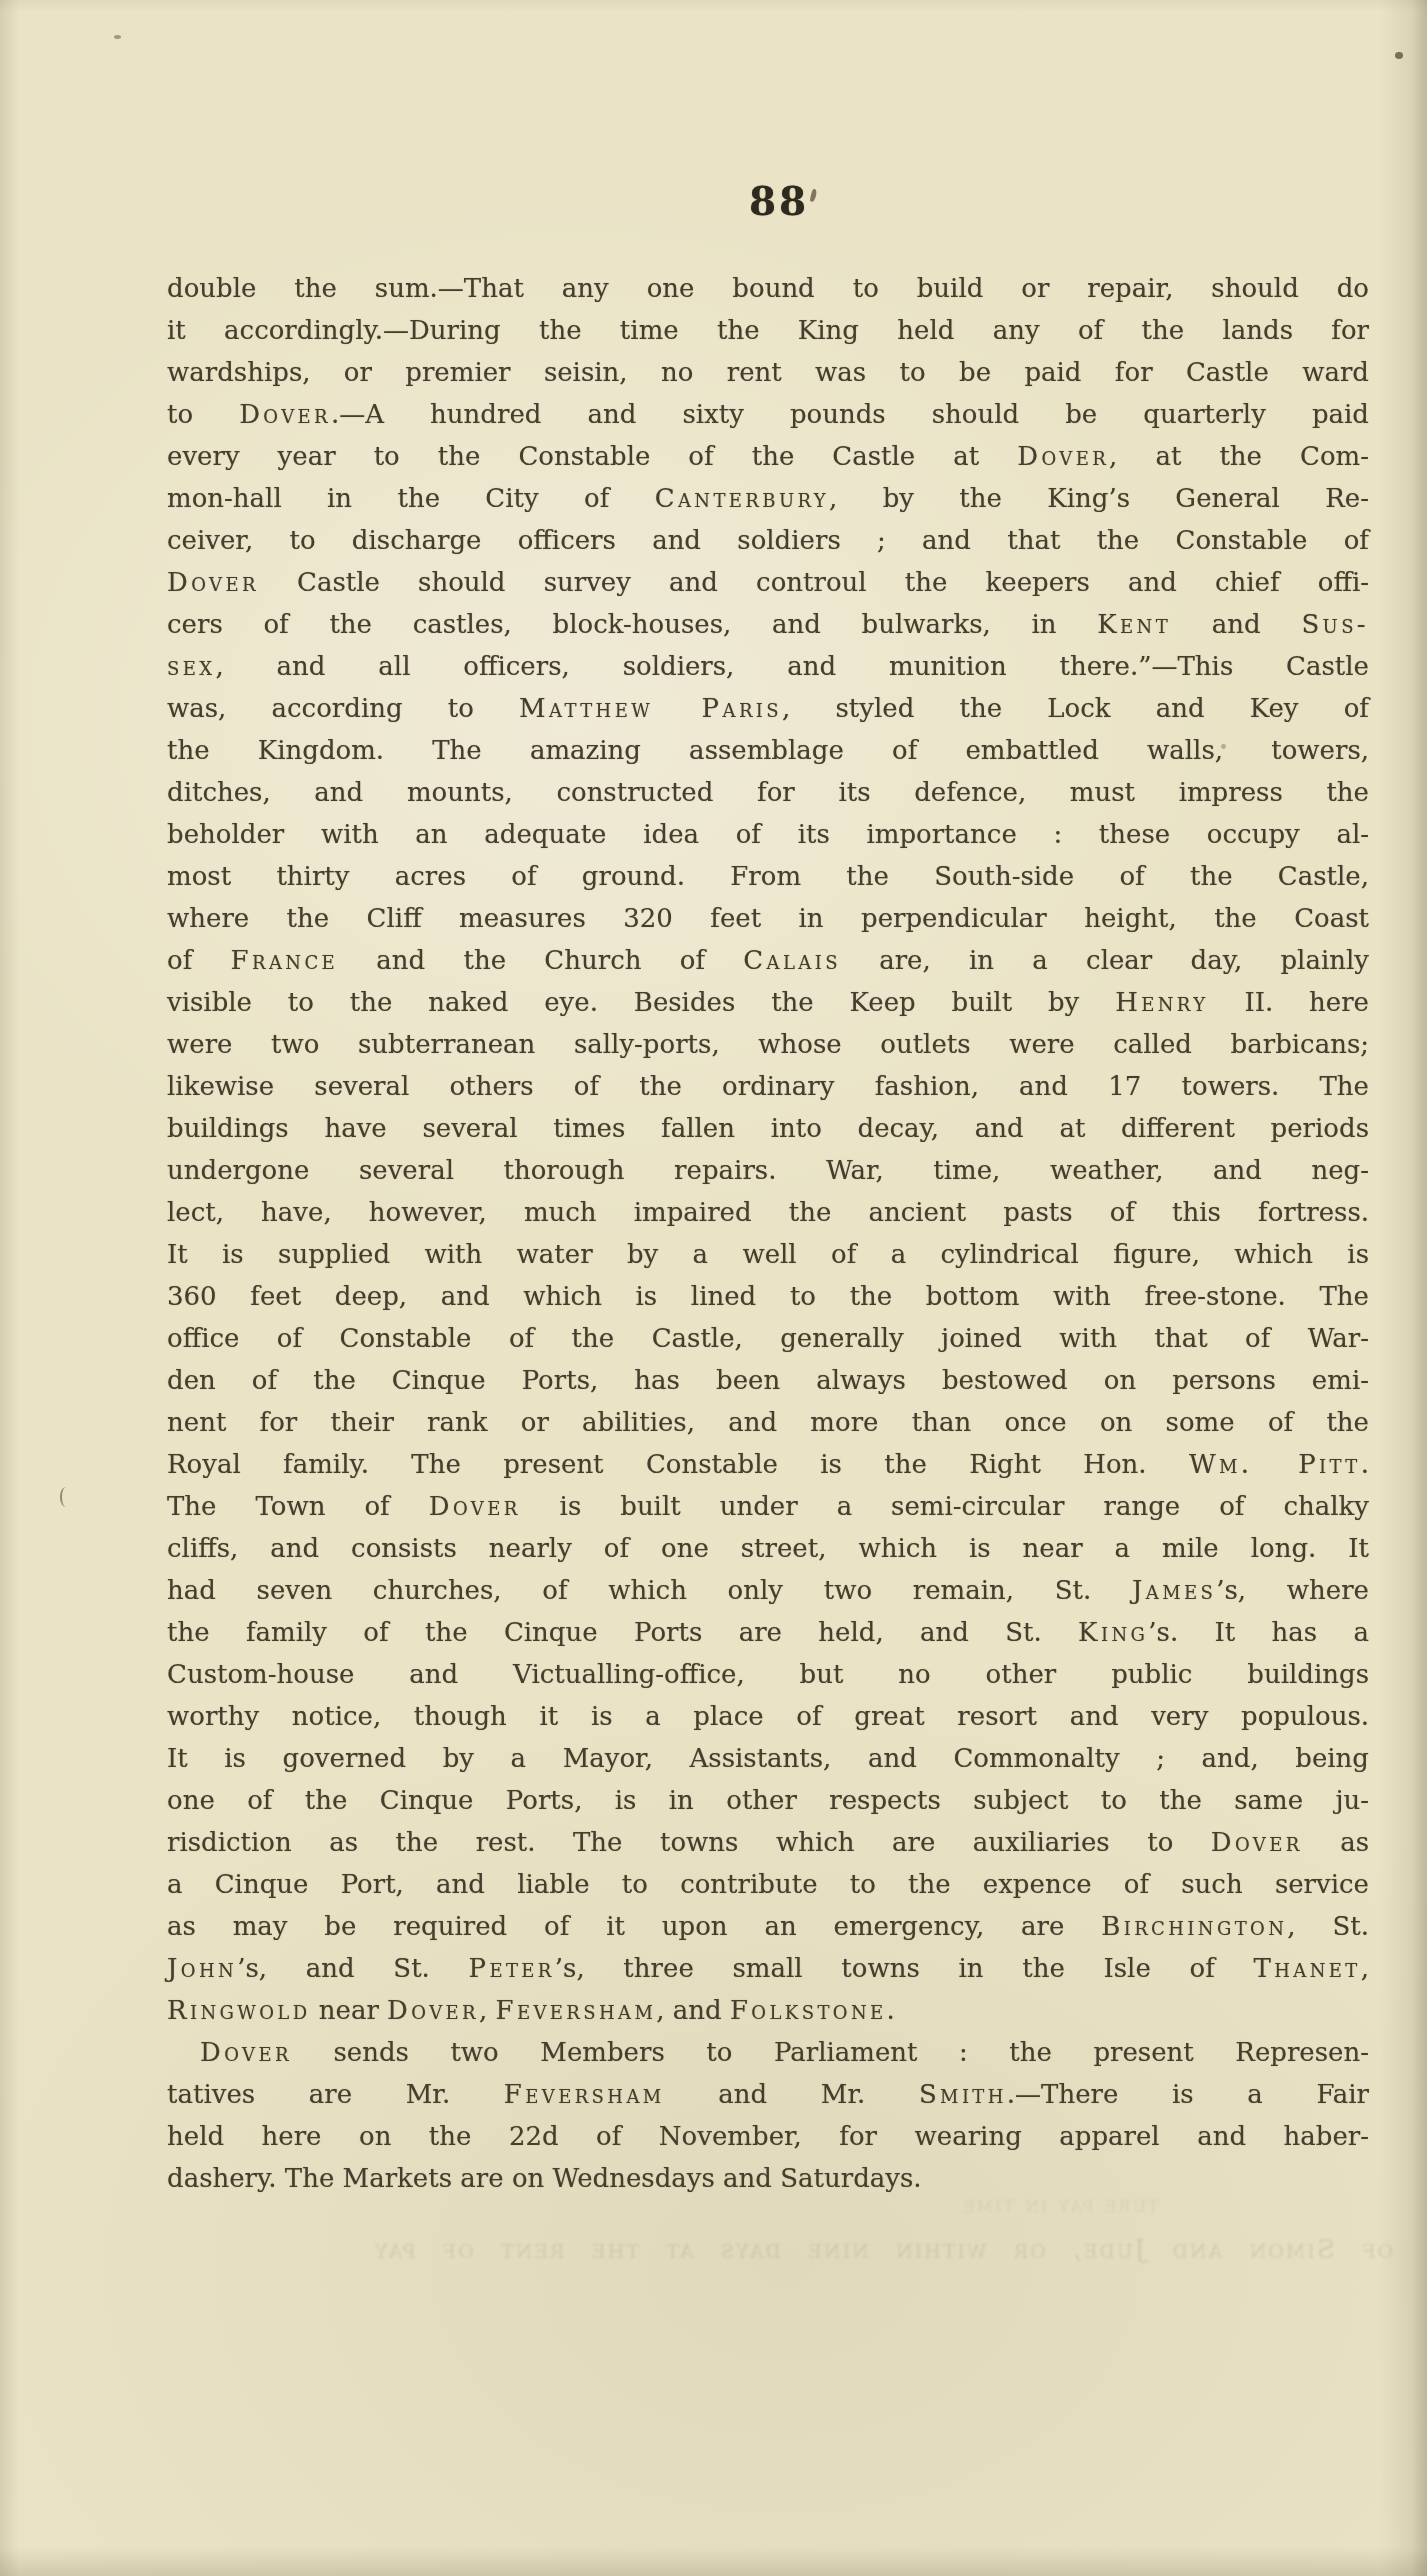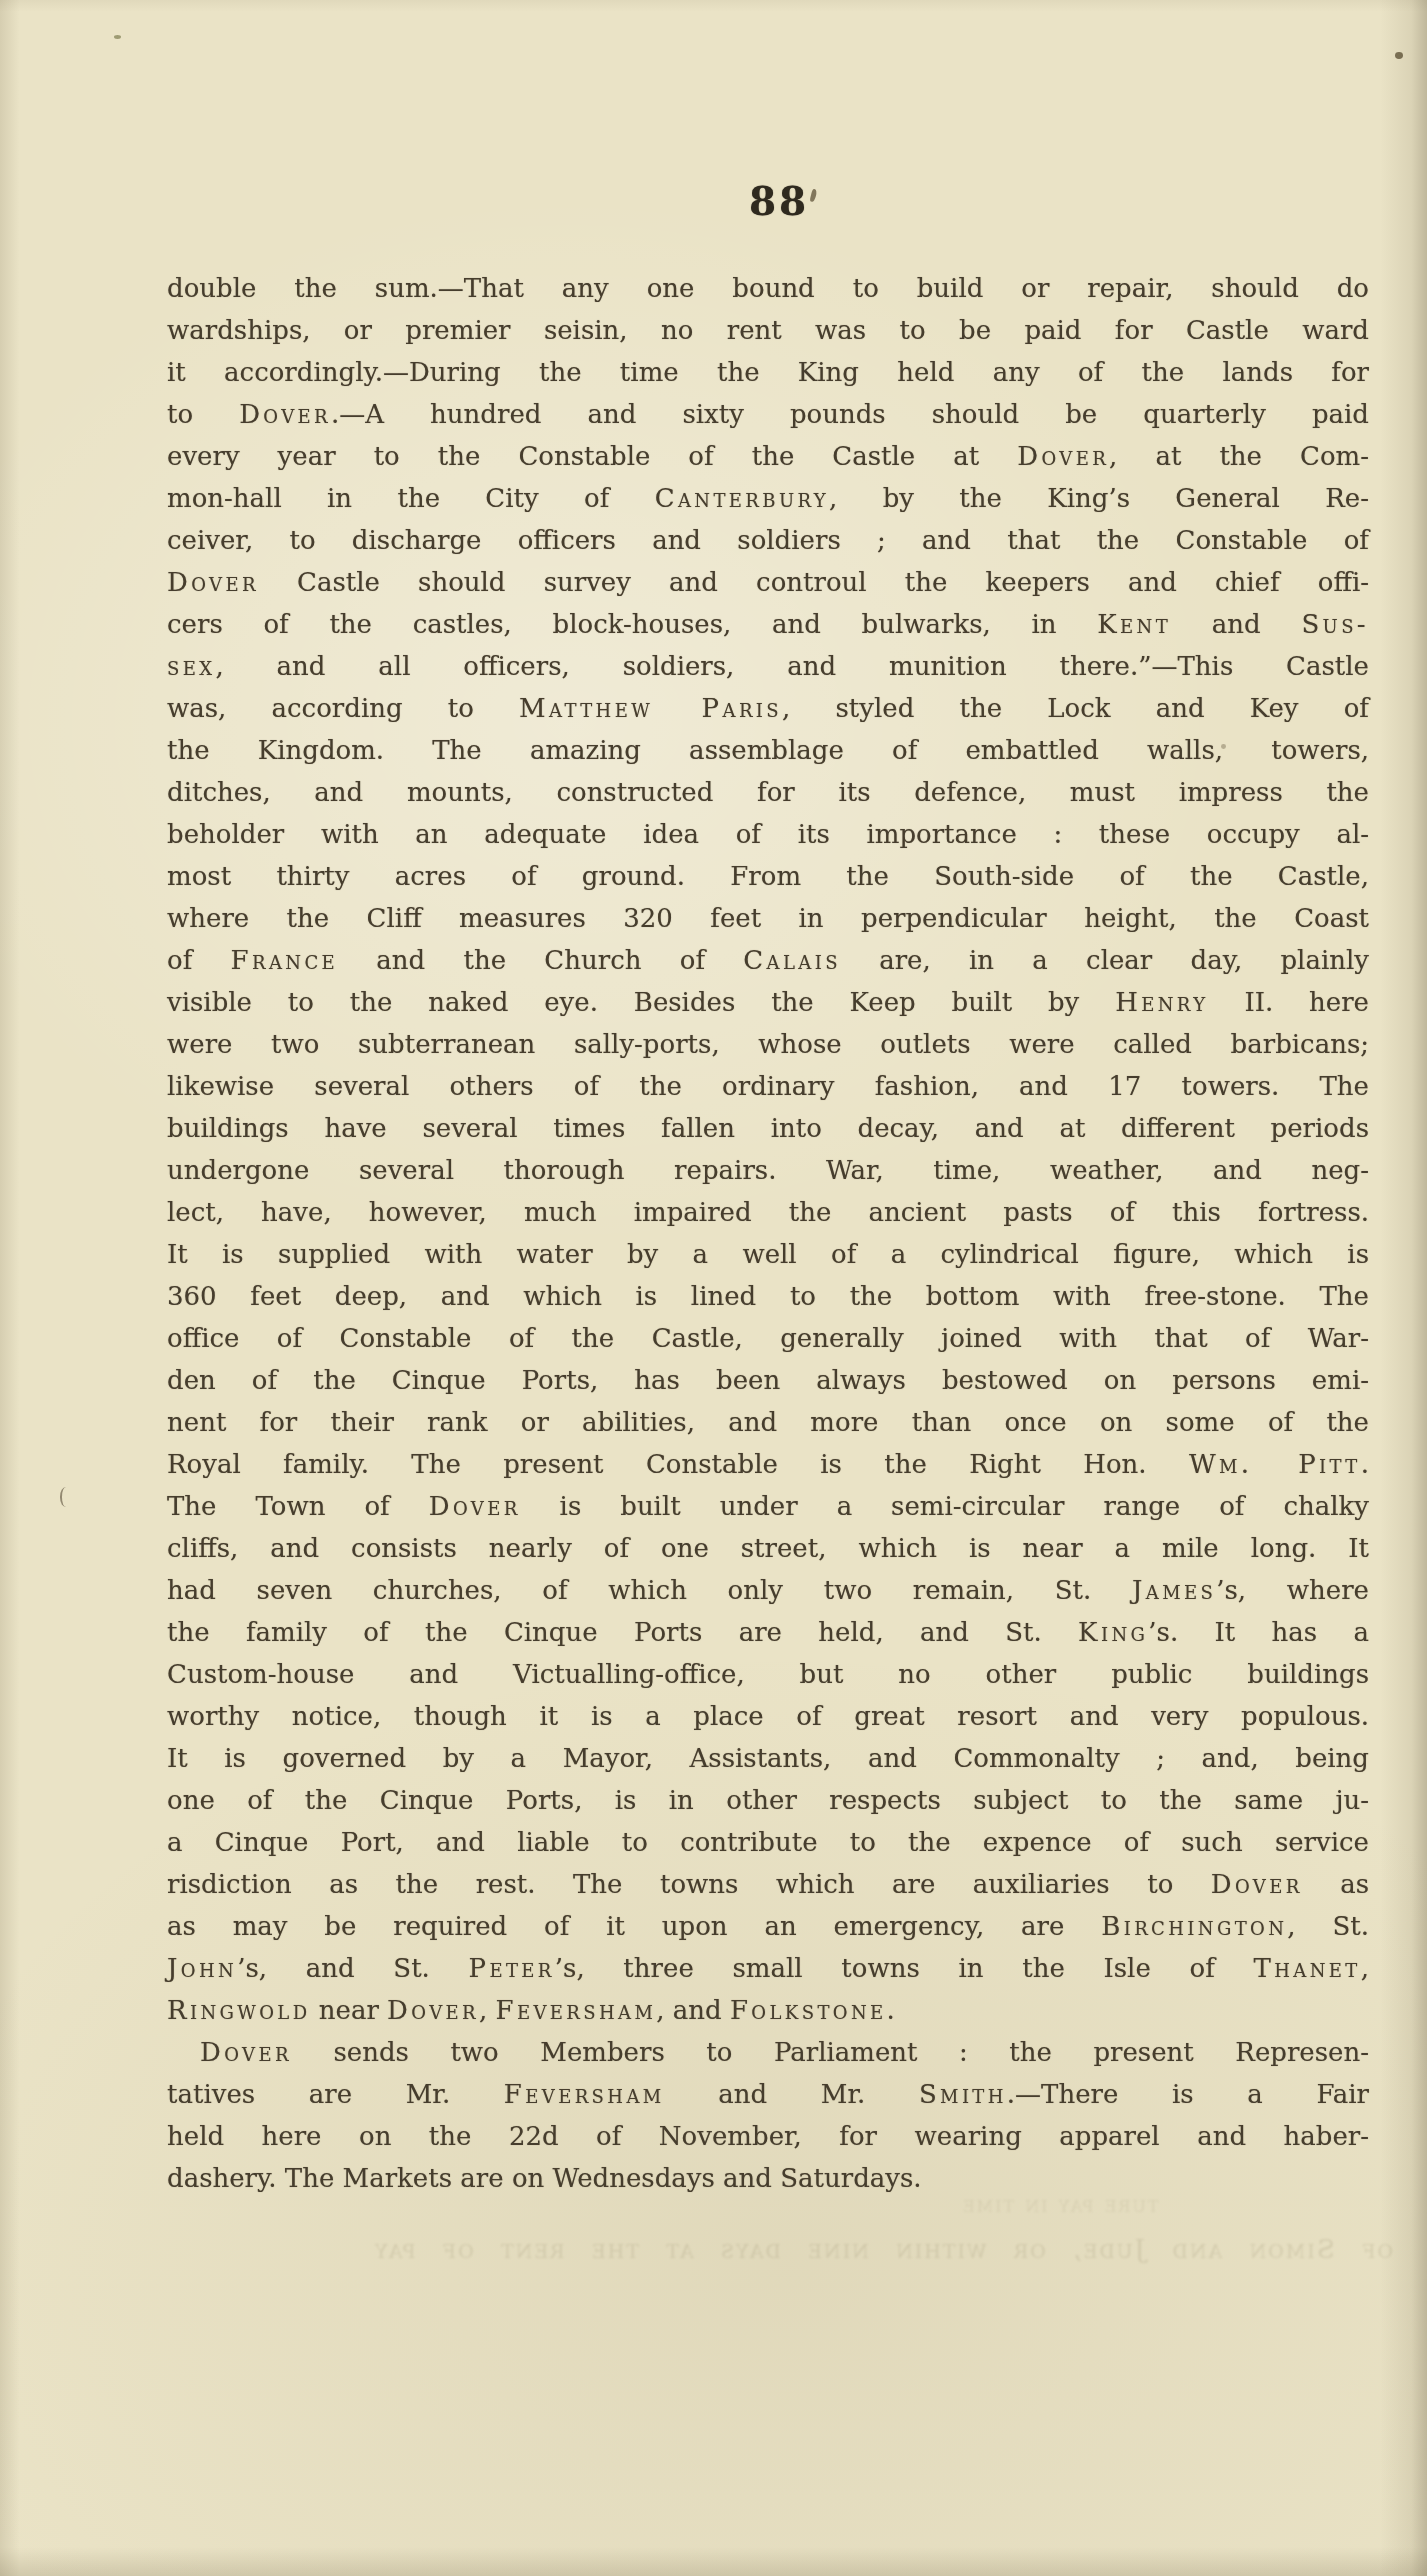--- a/index.html
+++ b/index.html
@@ -65,22 +65,22 @@
   .speck-5 { left: 1221px; top: 744px; width: 4.9px; height: 4.9px; opacity: 0.35; }
 </style>
 </head>
 <body>
 
 <div class="page">
   <div class="page-number">88</div>
 
   <div class="text-block">
       <div class="line"><span>double the sum.—That any one bound to build or repair, should do</span></div>
+      <div class="line"><span>it accordingly.—During the time the King held any of the lands for</span></div>
       <div class="line"><span>wardships, or premier seisin, no rent was to be paid for Castle ward</span></div>
-      <div class="line"><span>it accordingly.—During the time the King held any of the lands for</span></div>
       <div class="line"><span>to </span><span class="sc">Dover</span><span>.—A hundred and sixty pounds should be quarterly paid</span></div>
       <div class="line"><span>every year to the Constable of the Castle at </span><span class="sc">Dover</span><span>, at the Com-</span></div>
       <div class="line"><span>mon-hall in the City of </span><span class="sc">Canterbury</span><span>, by the King’s General Re-</span></div>
       <div class="line"><span>ceiver, to discharge officers and soldiers ; and that the Constable of</span></div>
       <div class="line"><span class="sc">Dover</span><span> Castle should survey and controul the keepers and chief offi-</span></div>
       <div class="line"><span>cers of the castles, block-houses, and bulwarks, in </span><span class="sc">Kent</span><span> and </span><span class="sc">Sus-</span></div>
       <div class="line"><span class="sc">sex</span><span>, and all officers, soldiers, and munition there.”—This Castle</span></div>
       <div class="line"><span>was, according to </span><span class="sc">Matthew Paris</span><span>, styled the Lock and Key of</span></div>
       <div class="line"><span>the Kingdom.  The amazing assemblage of embattled walls, towers,</span></div>
       <div class="line"><span>ditches, and mounts, constructed for its defence, must impress the</span></div>
@@ -101,22 +101,22 @@
       <div class="line"><span>nent for their rank or abilities, and more than once on some of the</span></div>
       <div class="line"><span>Royal family.  The present Constable is the Right Hon. </span><span class="sc">Wm. Pitt</span><span>.</span></div>
       <div class="line"><span>The Town of </span><span class="sc">Dover</span><span> is built under a semi-circular range of chalky</span></div>
       <div class="line"><span>cliffs, and consists nearly of one street, which is near a mile long.  It</span></div>
       <div class="line"><span>had seven churches, of which only two remain, St. </span><span class="sc">James</span><span>’s, where</span></div>
       <div class="line"><span>the family of the Cinque Ports are held, and St. </span><span class="sc">King</span><span>’s.  It has a</span></div>
       <div class="line"><span>Custom-house and Victualling-office, but no other public buildings</span></div>
       <div class="line"><span>worthy notice, though it is a place of great resort and very populous.</span></div>
       <div class="line"><span>It is governed by a Mayor, Assistants, and Commonalty ; and, being</span></div>
       <div class="line"><span>one of the Cinque Ports, is in other respects subject to the same ju-</span></div>
+      <div class="line"><span>risdiction as the rest.  The towns which are auxiliaries to </span><span class="sc">Dover</span><span> as</span></div>
       <div class="line"><span>a Cinque Port, and liable to contribute to the expence of such service</span></div>
-      <div class="line"><span>risdiction as the rest.  The towns which are auxiliaries to </span><span class="sc">Dover</span><span> as</span></div>
       <div class="line"><span>as may be required of it upon an emergency, are </span><span class="sc">Birchington</span><span>, St.</span></div>
       <div class="line"><span class="sc">John</span><span>’s, and St. </span><span class="sc">Peter</span><span>’s, three small towns in the Isle of </span><span class="sc">Thanet</span><span>,</span></div>
       <div class="line para-end"><span class="sc">Ringwold</span><span> near </span><span class="sc">Dover</span><span>, </span><span class="sc">Feversham</span><span>, and </span><span class="sc">Folkstone</span><span>.</span></div>
       <div class="line indent"><span class="sc">Dover</span><span> sends two Members to Parliament :  the present Represen-</span></div>
       <div class="line"><span>tatives are Mr. </span><span class="sc">Feversham</span><span> and Mr. </span><span class="sc">Smith</span><span>.—There is a Fair</span></div>
       <div class="line"><span>held here on the 22d of November, for wearing apparel and haber-</span></div>
       <div class="line para-end"><span>dashery.  The Markets are on Wednesdays and Saturdays.</span></div>
     </div>
 
   <div class="bleed bleed-1">ture pay in time</div>

